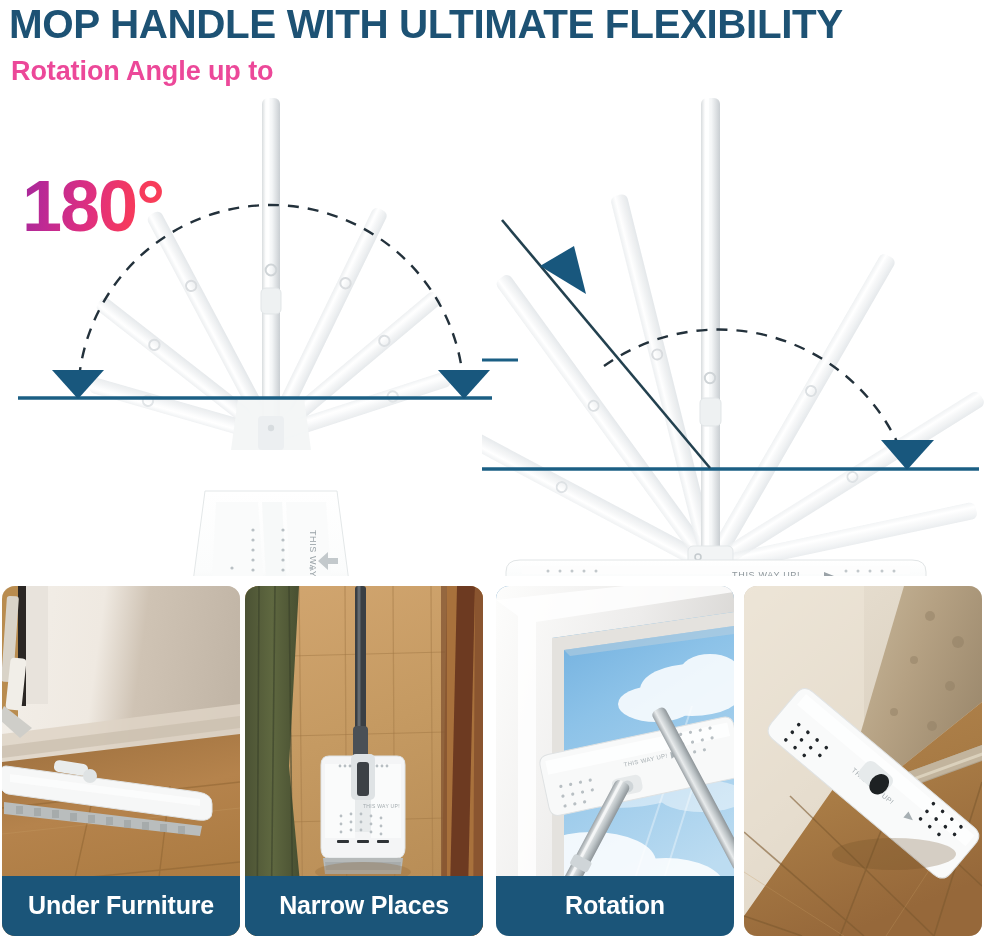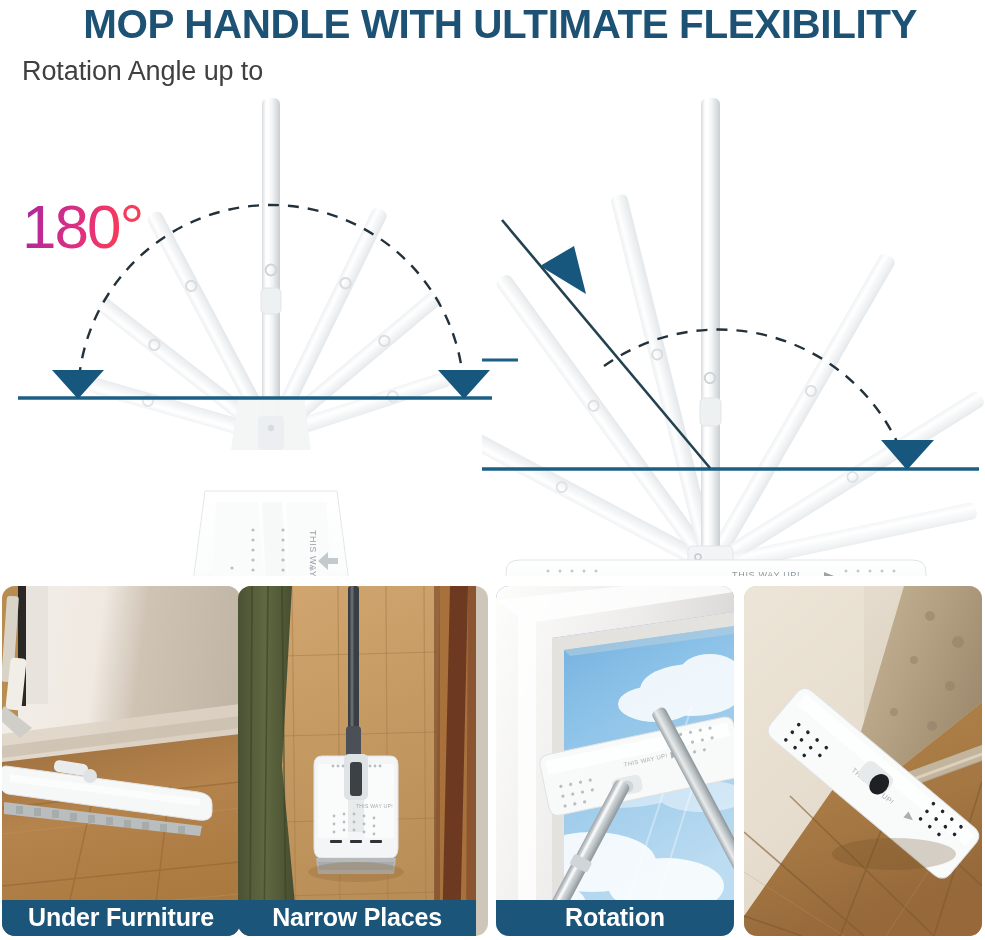--- a/index.html
+++ b/index.html
@@ -16,24 +16,23 @@
     position: relative;
     width: 985px;
     height: 940px;
     background: #ffffff;
     overflow: hidden;
   }
 
   
   #header-block {
     position: absolute;
-    left: 12px; top: 0;
+    left: 1px; top: 0;
     width: 838px;
     height: 100px;
-    text-align: center;
   }
   #main-title {
     position: absolute;
     left: 8px;
     top: 2px;
     width: 975px;
     font-size: 41px;
     line-height: 44px;
     font-weight: bold;
     color: #1d5274;
@@ -41,22 +40,22 @@
     transform: scaleX(0.985);
     transform-origin: left center;
     white-space: nowrap;
   }
   #subtitle {
     position: absolute;
     left: 10px;
     top: 55px;
     font-size: 27px;
     line-height: 32px;
-    font-weight: normal;
-    color: #404040;
+    font-weight: bold;
+    color: #ec4899;
     letter-spacing: -0.1px;
     white-space: nowrap;
   }
 
   
   #diagram-area {
     position: absolute;
     left: 0;
     top: 98px;
     width: 985px;
@@ -65,33 +64,32 @@
   .diagram {
     position: absolute;
     top: 0;
     height: 478px;
   }
   #diagram-left  { left: 0px;   width: 500px; }
   #diagram-right { left: 482px; width: 503px; }
 
   .angle-number {
     position: absolute;
-    font-size: 62px;
+    font-size: 72px;
     line-height: 96px;
-    font-weight: normal;
+    font-weight: bold;
     letter-spacing: -2px;
     background-image: linear-gradient(100deg, #a1289c 0%, #c02a93 22%, #e0307e 50%, #f5395e 74%, #fb4055 100%);
     -webkit-background-clip: text;
     background-clip: text;
     color: transparent;
     -webkit-text-fill-color: transparent;
     white-space: nowrap;
     z-index: 6;
     pointer-events: none;
-    margin-top: 21px;
   }
   #angle-left  { left: 22px;  top: 60px; }
 
   .diagram-svg {
     position: absolute;
     left: 0; top: 0;
     width: 100%;
     height: 100%;
     z-index: 3;
   }
@@ -115,36 +113,36 @@
   .panel {
     position: absolute;
     top: 0;
     width: 238px;
     height: 350px;
     border-radius: 13px;
     overflow: hidden;
     background: #cfc6ba;
   }
   #panel-0 { left: 2px;   }
-  #panel-1 { left: 238px; padding-left: 12px; }
+  #panel-1 { left: 245px; }
   #panel-2 { left: 496px; }
   #panel-3 { left: 744px; }
 
   .photo {
     position: absolute;
     left: 0; top: 0;
     width: 238px;
     height: 350px;
   }
   .caption-bar {
     position: absolute;
     left: 0;
     bottom: 0;
     width: 238px;
-    height: 36px;
+    height: 60px;
     background: #1b5579;
     color: #ffffff;
     font-size: 25px;
     font-weight: bold;
     letter-spacing: -0.2px;
     display: flex;
     align-items: center;
     justify-content: center;
     z-index: 4;
     box-sizing: border-box;

